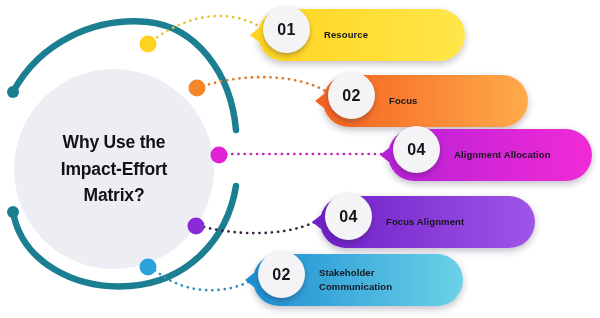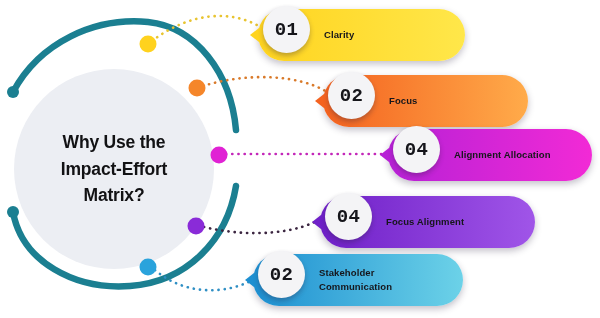--- a/index.html
+++ b/index.html
@@ -58,23 +58,22 @@
     border-right:9px solid currentColor;
   }
   .badge{
     position:absolute;
     left:5px;top:-3px;
     width:47px;height:47px;
     border-radius:50%;
     background:#f4f4f6;
     box-shadow:0 3px 5px rgba(40,30,60,.3);
     display:flex;align-items:center;justify-content:center;
-    font-size:19px;font-weight:bold;color:#15151a;
+    font-size:16px;font-weight:bold;color:#15151a;
     letter-spacing:0.4px;
-    font-family:Liberation Mono, monospace;
   }
   .card-label{
     position:absolute;
     left:66px;
     font-size:9.5px;
     font-weight:bold;
     color:#16161b;
     line-height:1.5;
     letter-spacing:0.1px;
     white-space:pre-line;
@@ -113,21 +112,21 @@
     <circle cx="148" cy="267" r="8.5" fill="#2aa3dc"></circle>
   </svg>
 
   <div class="hub-title">Why Use the
 Impact-Effort
 Matrix?</div>
 
   <div class="card" style="left:258px;top:9px;width:207px;color:#ffd41f;background:linear-gradient(90deg,#ffd41f 0%,#ffe74a 100%);">
     <span class="notch"></span>
     <span class="badge">01</span>
-    <span class="card-label">Clarity</span>
+    <span class="card-label">Resource</span>
   </div>
 
   <div class="card" style="left:323px;top:75px;width:205px;color:#f4621f;background:linear-gradient(90deg,#f4621f 0%,#ffab4a 100%);">
     <span class="notch"></span>
     <span class="badge">02</span>
     <span class="card-label">Focus</span>
   </div>
 
   <div class="card" style="left:388px;top:129px;width:204px;color:#b721d6;background:linear-gradient(90deg,#b721d6 0%,#f22ad6 100%);">
     <span class="notch"></span>

